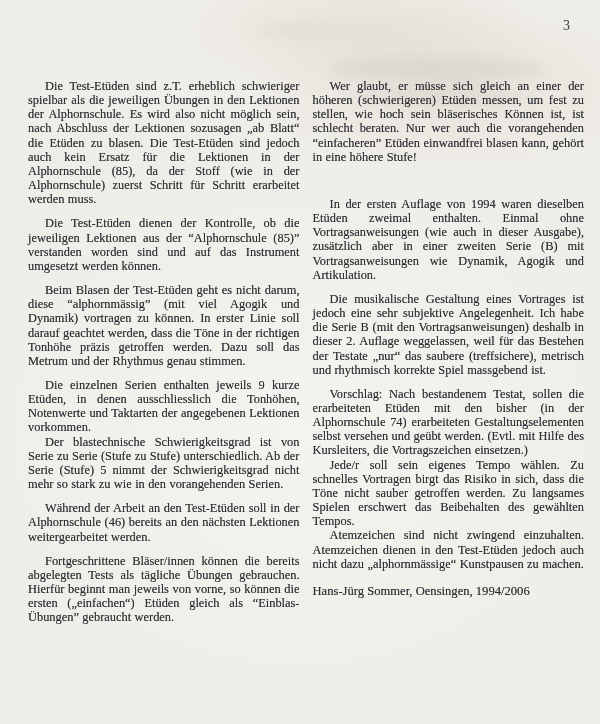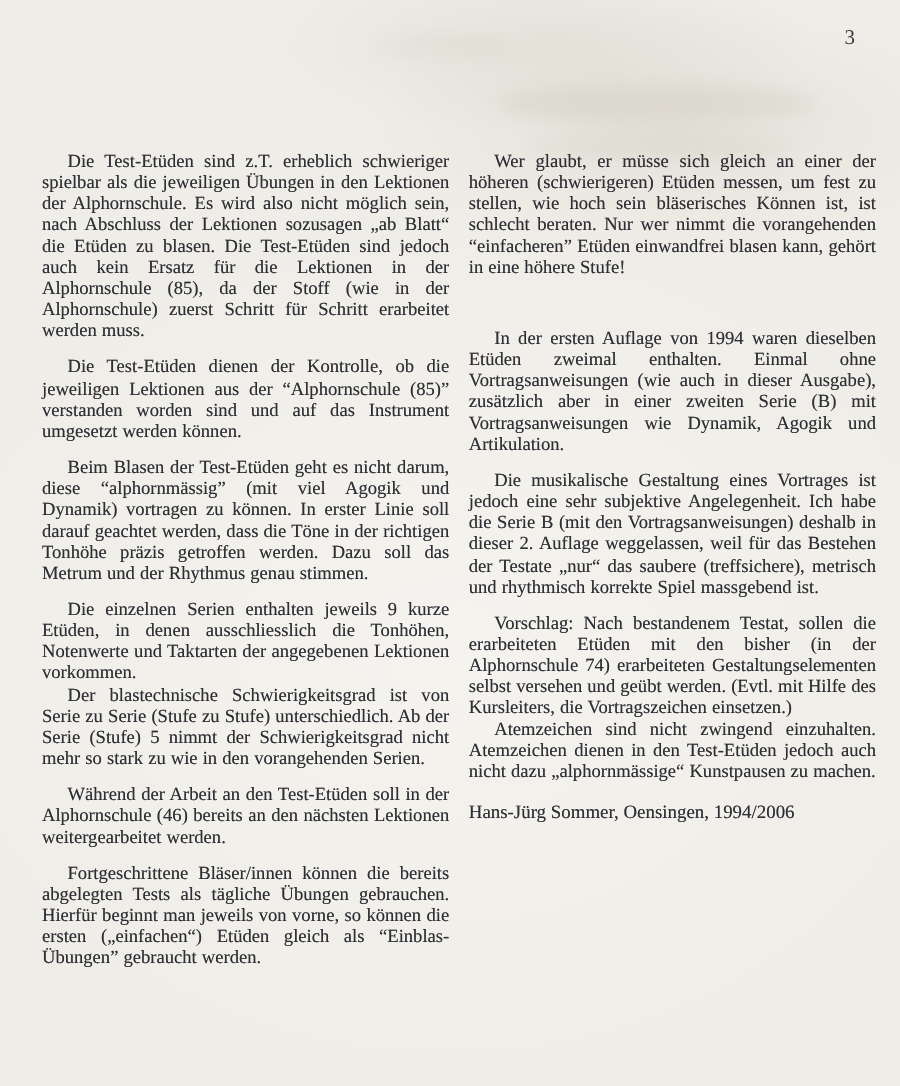--- a/index.html
+++ b/index.html
@@ -42,21 +42,20 @@
     font-weight: bold;
     color: #201f26;
     letter-spacing: 0.2px;
   }
   .text-columns {
     position: absolute;
     top: 79px; left: 28px;
     width: 556px;
     display: flex;
     gap: 13px;
-    margin-top: 21px;
   }
   .col { width: 272px; }
   .para {
     font-size: 12.4px;
     line-height: 14.15px;
     text-align: justify;
     text-indent: 17px;
     color: #2f2e35;
     text-shadow: 0 0 0.4px rgba(47,46,53,0.55);
     word-spacing: 0.3px;
@@ -91,22 +90,23 @@
           <p class="para gap-normal">Die Test-Etüden dienen der Kontrolle, ob die jeweiligen Lektionen aus der “Alphornschule (85)” verstanden worden sind und auf das Instrument umgesetzt werden können.</p>
           <p class="para gap-normal">Beim Blasen der Test-Etüden geht es nicht darum, diese “alphornmässig” (mit viel Agogik und Dynamik) vortragen zu können. In erster Linie soll darauf geachtet werden, dass die Töne in der richtigen Tonhöhe präzis getroffen werden. Dazu soll das Metrum und der Rhythmus genau stimmen.</p>
           <p class="para gap-normal">Die einzelnen Serien enthalten jeweils 9 kurze Etüden, in denen ausschliesslich die Tonhöhen, Notenwerte und Taktarten der angegebenen Lektionen vorkommen.</p>
           <p class="para gap-none">Der blastechnische Schwierigkeitsgrad ist von Serie zu Serie (Stufe zu Stufe) unterschiedlich. Ab der Serie (Stufe) 5 nimmt der Schwierigkeitsgrad nicht mehr so stark zu wie in den vorangehenden Serien.</p>
           <p class="para gap-normal">Während der Arbeit an den Test-Etüden soll in der Alphornschule (46) bereits an den nächsten Lektionen weitergearbeitet werden.</p>
           <p class="para gap-normal">Fortgeschrittene Bläser/innen können die bereits abgelegten Tests als tägliche Übungen gebrauchen. Hierfür beginnt man jeweils von vorne, so können die ersten („einfachen“) Etüden gleich als “Einblas-Übungen” gebraucht werden.</p>
         </div>
     </div>
     <div class="col">
       <div>
-          <p class="para gap-first">Wer glaubt, er müsse sich gleich an einer der höheren (schwierigeren) Etüden messen, um fest zu stellen, wie hoch sein bläserisches Können ist, ist schlecht beraten. Nur wer nimmt die vorangehenden “einfacheren” Etüden einwandfrei blasen kann, gehört in eine höhere Stufe!</p>
+          <p class="para gap-first">Wer glaubt, er müsse sich gleich an einer der höheren (schwierigeren) Etüden messen, um fest zu stellen, wie hoch sein bläserisches Können ist, ist schlecht beraten. Nur wer auch die vorangehenden “einfacheren” Etüden einwandfrei blasen kann, gehört in eine höhere Stufe!</p>
           <p class="para gap-large">In der ersten Auflage von 1994 waren dieselben Etüden zweimal enthalten. Einmal ohne Vortragsanweisungen (wie auch in dieser Ausgabe), zusätzlich aber in einer zweiten Serie (B) mit Vortragsanweisungen wie Dynamik, Agogik und Artikulation.</p>
           <p class="para gap-normal">Die musikalische Gestaltung eines Vortrages ist jedoch eine sehr subjektive Angelegenheit. Ich habe die Serie B (mit den Vortragsanweisungen) deshalb in dieser 2. Auflage weggelassen, weil für das Bestehen der Testate „nur“ das saubere (treffsichere), metrisch und rhythmisch korrekte Spiel massgebend ist.</p>
           <p class="para gap-normal">Vorschlag: Nach bestandenem Testat, sollen die erarbeiteten Etüden mit den bisher (in der Alphornschule 74) erarbeiteten Gestaltungselementen selbst versehen und geübt werden. (Evtl. mit Hilfe des Kursleiters, die Vortragszeichen einsetzen.)</p>
+          <p class="para gap-none">Jede/r soll sein eigenes Tempo wählen. Zu schnelles Vortragen birgt das Risiko in sich, dass die Töne nicht sauber getroffen werden. Zu langsames Spielen erschwert das Beibehalten des gewählten Tempos.</p>
           <p class="para gap-none">Atemzeichen sind nicht zwingend einzuhalten. Atemzeichen dienen in den Test-Etüden jedoch auch nicht dazu „alphornmässige“ Kunstpausen zu machen.</p>
         </div>
       <div class="signature">Hans-Jürg Sommer, Oensingen, 1994/2006</div>
     </div>
   </div>
 </div>
 
 </body></html>

